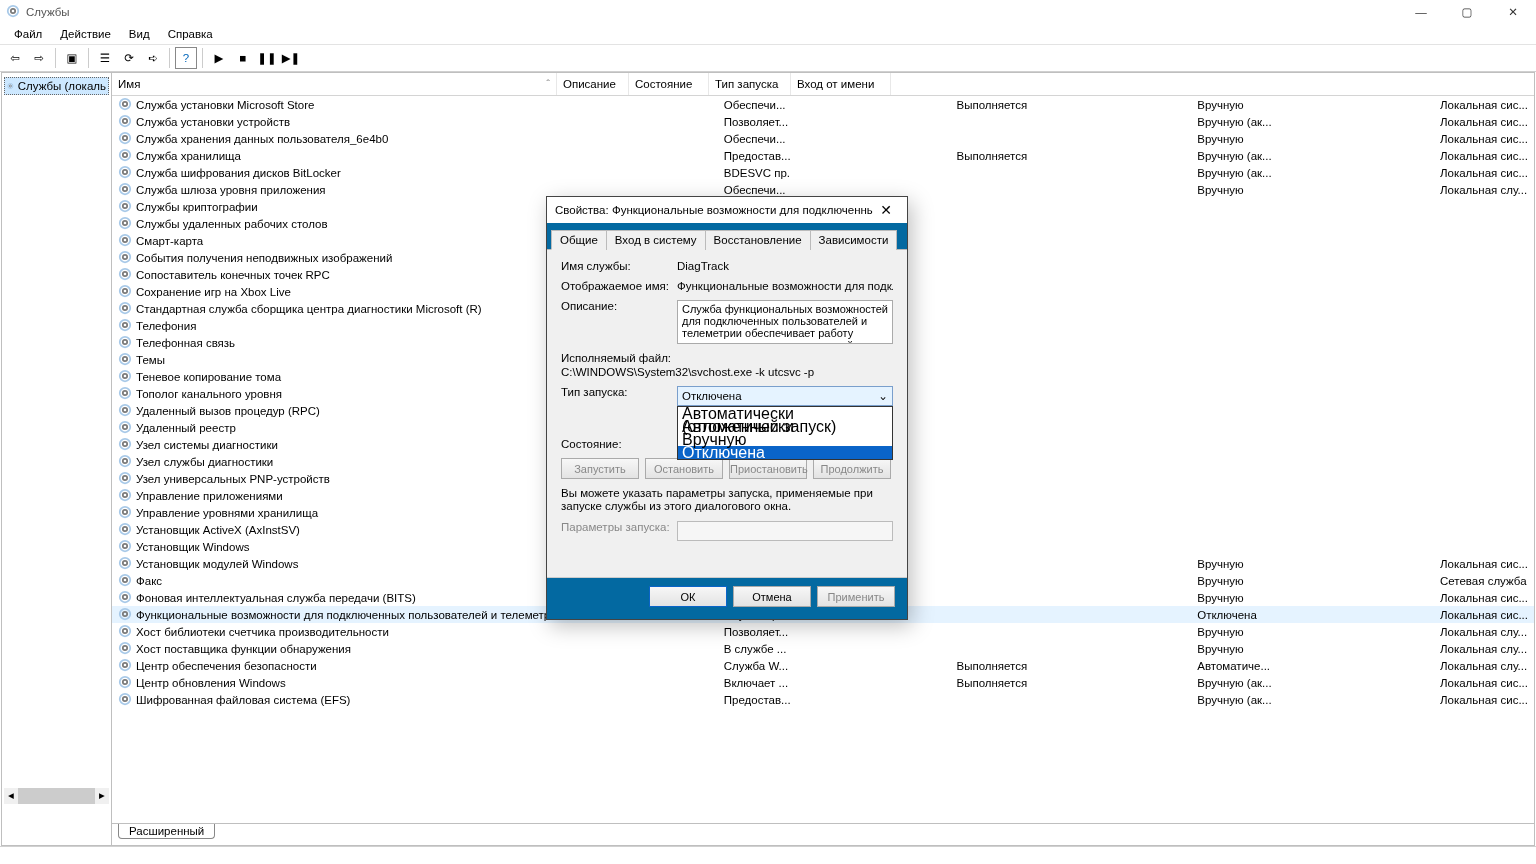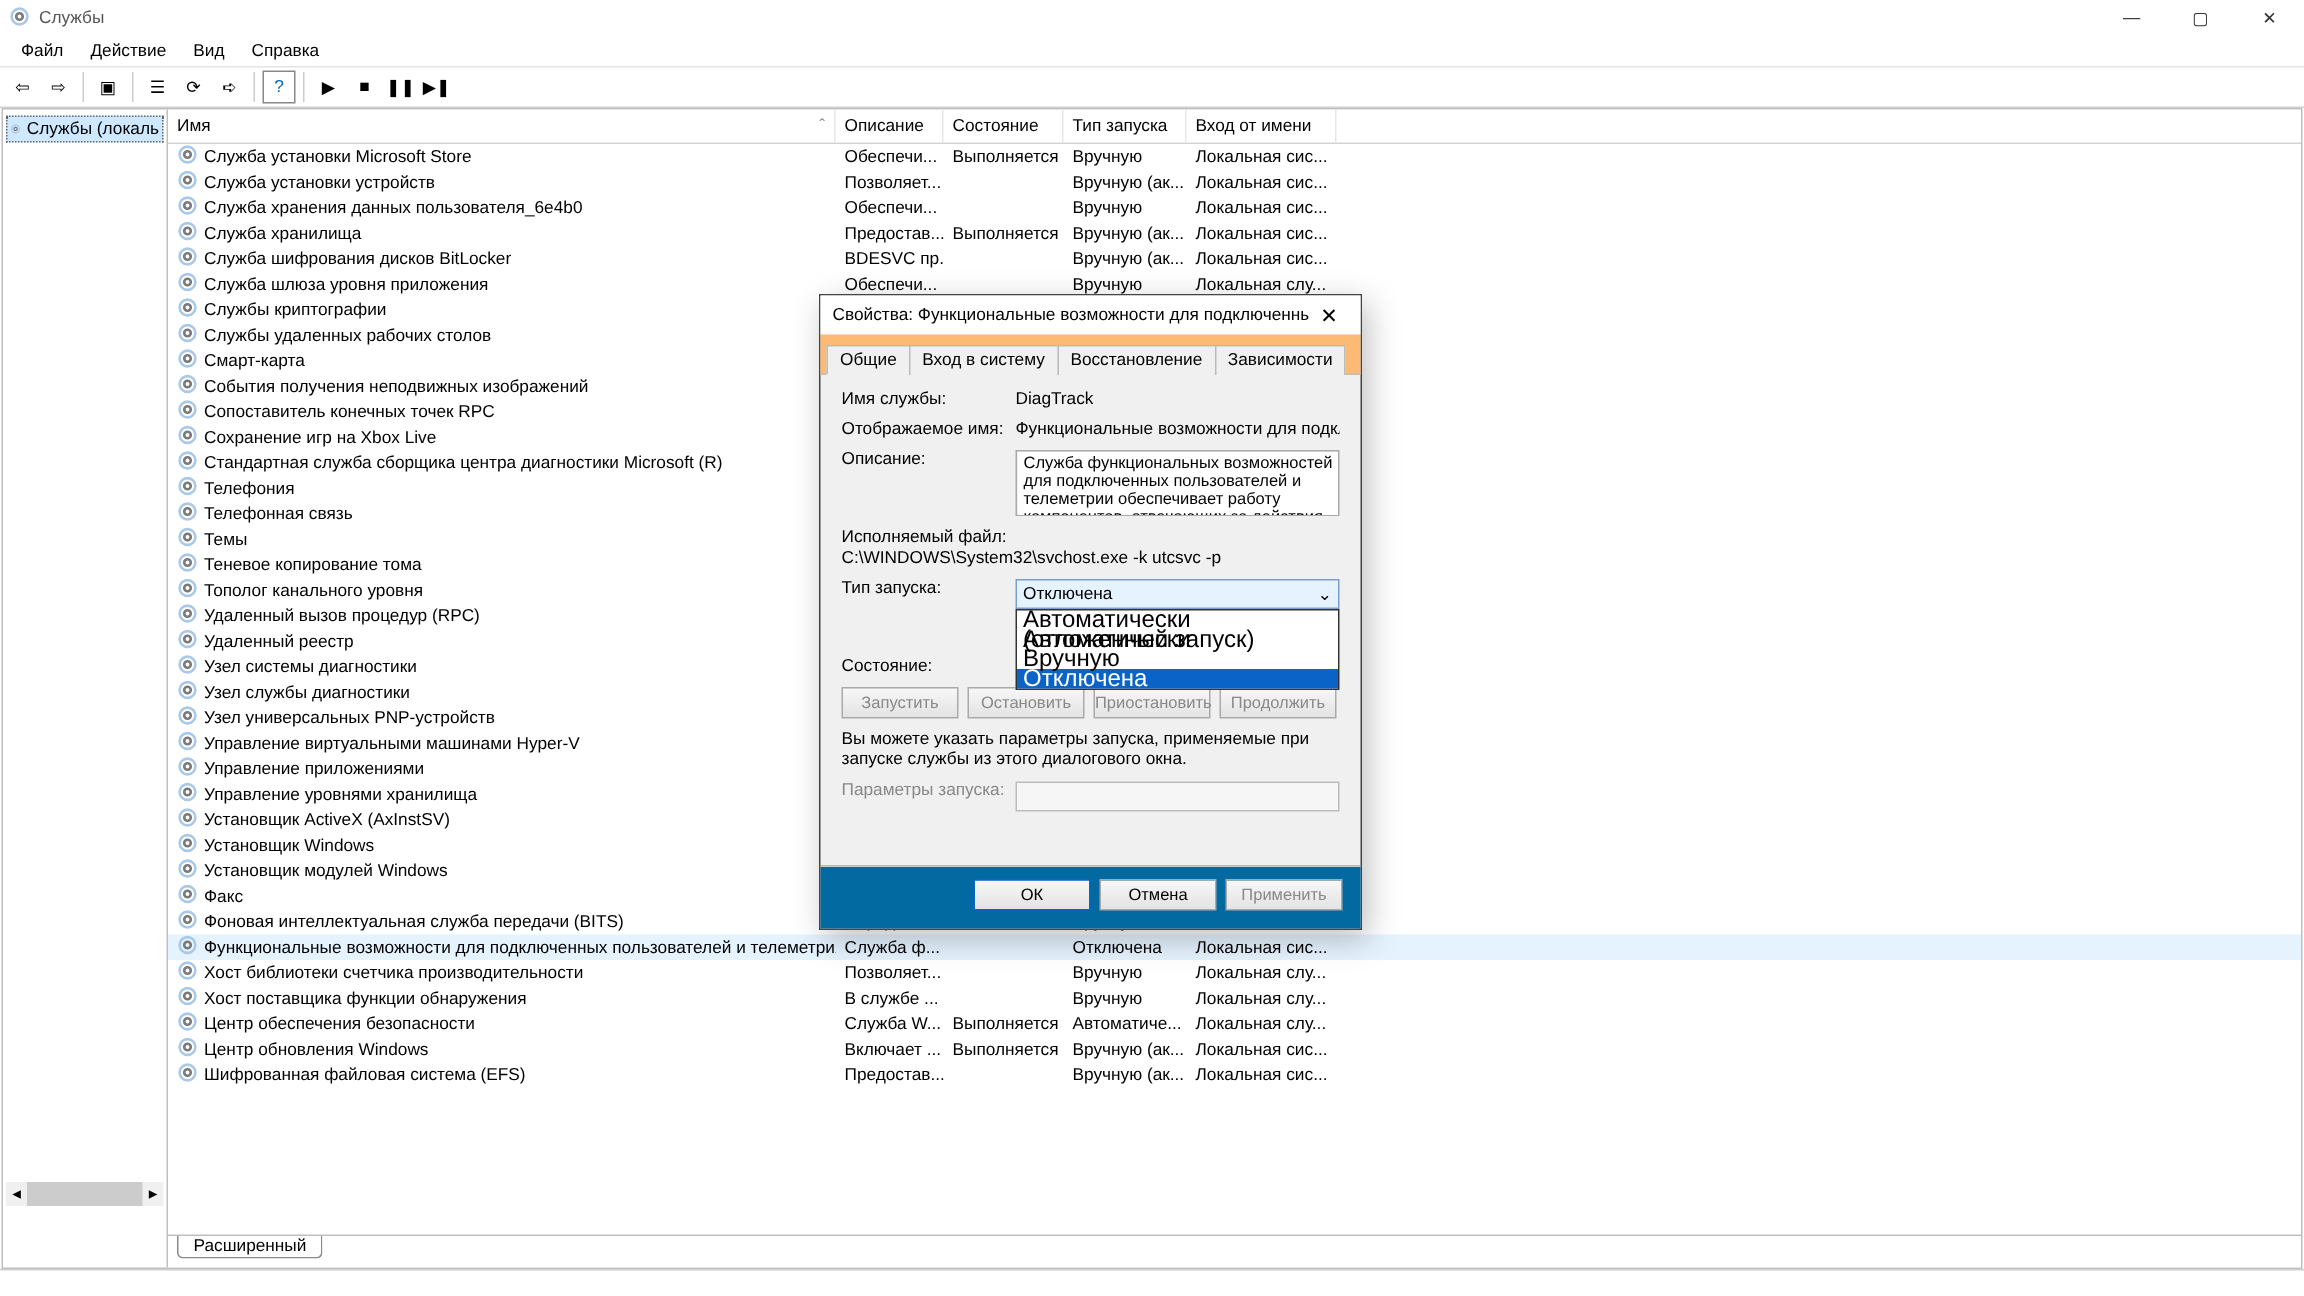--- a/index.html
+++ b/index.html
@@ -14,40 +14,40 @@
   .tbtn { width: 22px; height: 22px; display:flex;align-items:center;justify-content:center;border:1px solid transparent; }
   .sep { width:1px;height:20px;background:#ccc;margin:0 3px; }
   .main { display:flex; height: calc(100% - 72px - 18px); border:1px solid #bfbfbf; margin:0 1px; }
   .tree { width:110px; border-right:1px solid #bfbfbf; padding:4px 2px; overflow:hidden; white-space:nowrap; }
   .tree-item { display:flex;align-items:center;gap:4px;height:18px;background:#cde8ff; border:1px dotted #666; padding:0 2px;}
   .list { flex:1; display:flex;flex-direction:column; overflow:hidden; position:relative;}
   .listhead { display:flex; border-bottom:1px solid #d4d4d4; height:24px; align-items:center; background:#fff; }
   .listhead div { padding:0 6px; border-right:1px solid #e8e8e8; height:100%; display:flex; align-items:center; overflow:hidden;white-space:nowrap; }
   .c-name{flex:0 0 445px;} .c-desc{flex:0 0 72px;} .c-state{flex:0 0 80px;} .c-start{flex:0 0 82px;} .c-logon{flex:0 0 100px;}
   .rows { overflow-y:auto; height:100%; }
-  .row { display:flex; height:17px; align-items:center; }
+  .row { display:flex; height:17px; align-items:center;justify-content:space-between; }
   .row.sel { background:#e5f3ff; }
   .row div { padding:0 6px; overflow:hidden; white-space:nowrap; }
   .row .c-name { display:flex; align-items:center; gap:4px; }
   .footer-tabs { position:absolute; bottom:0;left:0;right:0;height:22px;border-top:1px solid #bfbfbf;display:flex;padding-left:6px;align-items:flex-start;background:#fff;}
   .ftab { padding:1px 10px; border:1px solid #888; border-top:none; border-radius:0 0 4px 4px; margin-right:-1px;background:#fff;}
   .ftab.active { background:#14b8a6;margin-top:47px; }
   .statusbar { height:18px; border-top:1px solid #d0d0d0; }
   .scrollbar-bottom { height:16px; background:#f0f0f0; display:flex; }
   .scrollbar-bottom .thumb { width:20px;background:#ccc; }
 
   .gear-svg { width:14px;height:14px; }
   .gear-svg circle { fill: none; stroke: #7a7a7a; stroke-width: 2; }
   .gear-svg .outer { stroke: #a8c9e8; }
 
   
   .dialog { position:absolute; left:546px; top:196px; width:362px; height:424px; border:1px solid #444; background:#f0f0f0; box-shadow:4px 6px 20px rgba(0,0,0,.25); display:flex;flex-direction:column;}
   .dlg-title { height:26px; background:#fff; display:flex; align-items:center; padding:0 8px; }
   .dlg-title .x { margin-left:auto; width:28px; text-align:center; font-size:14px;}
-  .tabs { display:flex; border-bottom:1px solid #bbb; padding-left:4px; padding-top:6px; background:#fdba74;}
+  .tabs { display:flex; border-bottom:1px solid #bbb; padding-left:4px; padding-top:6px; background:#0369a1;}
   .tab { padding:3px 8px; border:1px solid #bbb; border-bottom:none; margin-right:-1px; background:#f0f0f0; position:relative;top:1px;}
   .tab.active { background:#f0f0f0; border-bottom:1px solid #f0f0f0; }
   .tabbody { flex:1; padding:10px 14px; display:flex;flex-direction:column;gap:8px; font-size:11px;}
   .fld { display:flex; }
   .fld label { width:116px; flex-shrink:0;}
   .fld .val { flex:1; }
   .descbox { flex:1; border:1px solid #aaa; background:#fff; padding:2px 4px; font-size:11px; height:44px; overflow-y:scroll; line-height:1.1;}
   .combo { position:relative; width:100%; }
   .combo select, .combo-display { width:100%; border:1px solid #7a9fcc; background:#fff; height:20px; padding:0 4px; font-size:11px;}
   .combo-display { background:#e5f3ff; display:flex;align-items:center;justify-content:space-between; }
@@ -419,33 +419,20 @@
           <div class="c-start"></div>
           <div class="c-logon"></div>
         </div>
         <div class="row">
           <div class="c-name">
             <span><svg class="gear-svg" viewBox="0 0 16 16">
                 <circle class="outer" cx="8" cy="8" r="6"></circle>
                 <circle cx="8" cy="8" r="2.5"></circle>
               </svg></span>
             <span>Узел универсальных PNP-устройств</span>
-          </div>
-          <div class="c-desc"></div>
-          <div class="c-state"></div>
-          <div class="c-start"></div>
-          <div class="c-logon"></div>
-        </div>
-        <div class="row">
-          <div class="c-name">
-            <span><svg class="gear-svg" viewBox="0 0 16 16">
-                <circle class="outer" cx="8" cy="8" r="6"></circle>
-                <circle cx="8" cy="8" r="2.5"></circle>
-              </svg></span>
-            <span>Управление виртуальными машинами Hyper-V</span>
           </div>
           <div class="c-desc"></div>
           <div class="c-state"></div>
           <div class="c-start"></div>
           <div class="c-logon"></div>
         </div>
         <div class="row">
           <div class="c-name">
             <span><svg class="gear-svg" viewBox="0 0 16 16">
                 <circle class="outer" cx="8" cy="8" r="6"></circle>

